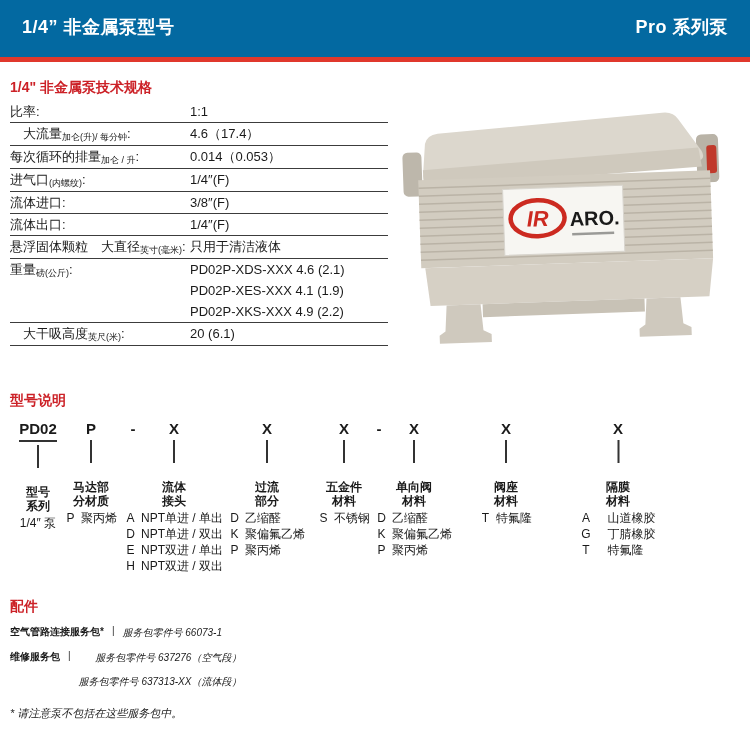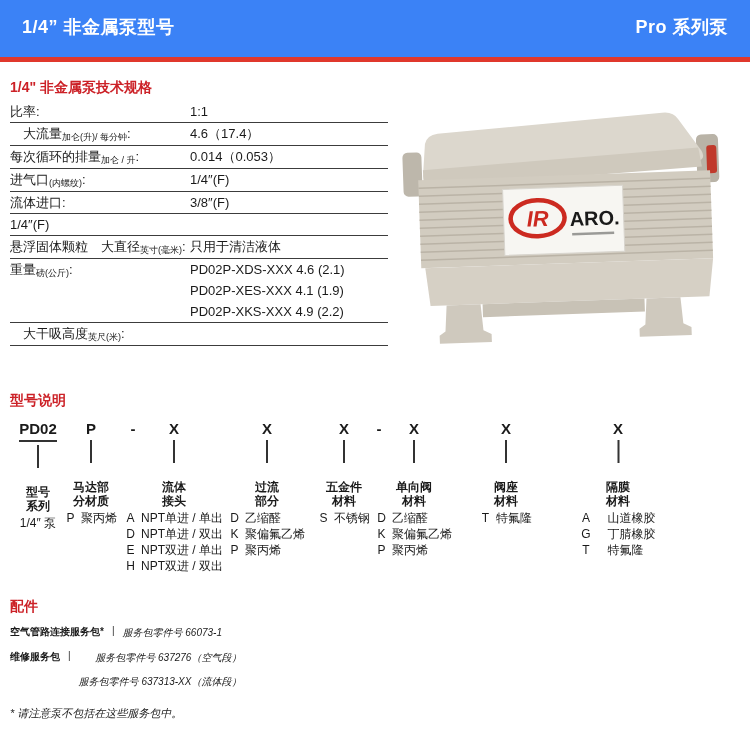--- a/index.html
+++ b/index.html
@@ -1,21 +1,21 @@
 <!DOCTYPE html>
 <html><head>
 <meta charset="utf-8">
 <style>
   * { margin:0; padding:0; box-sizing:border-box; }
   html,body { background:#fff; }
   body { font-family:"Liberation Sans", sans-serif; color:#1a1a1a; }
   .page { position:relative; width:750px; height:729px; background:#fff; overflow:hidden; }
 
   
-  .topbar { position:absolute; top:0; left:0; width:750px; height:57px; background:#3b82f6;
+  .topbar { position:absolute; top:0; left:0; width:750px; height:57px; background:#0369a1;
             display:flex; align-items:center; justify-content:space-between; padding:0 22px 4px 22px; }
   .topbar .t { color:#ffffff; font-weight:bold; font-size:18px; letter-spacing:.5px; }
   .redline { position:absolute; top:57px; left:0; width:750px; height:5px; background:#e0382c; }
 
   h2.sec { color:#cc2127; font-size:14px; font-weight:bold; }
 
   
   .specs { position:absolute; top:79px; left:10px; width:378px; }
   .specs h2 { margin-bottom:4px; }
   .spec-row { display:flex; border-bottom:1px solid #3c3c3c; padding:3px 0 2px 0; }
@@ -89,40 +89,44 @@
             <div>1/4″(F)</div>
           </div>
         </div>
         <div class="spec-row">
           <div class="spec-label"><span>流体进口</span><span>:</span></div>
           <div class="spec-values">
             <div>3/8″(F)</div>
           </div>
         </div>
         <div class="spec-row">
+          <div class="spec-label"><span>流体出口</span><span>:</span></div>
           <div class="spec-values">
             <div>1/4″(F)</div>
           </div>
         </div>
         <div class="spec-row">
           <div class="spec-label"><span>悬浮固体颗粒　大直径</span><span class="sub">英寸(毫米)</span><span>:</span></div>
           <div class="spec-values">
             <div>只用于清洁液体</div>
           </div>
         </div>
         <div class="spec-row">
           <div class="spec-label"><span>重量</span><span class="sub">磅(公斤)</span><span>:</span></div>
           <div class="spec-values">
             <div>PD02P-XDS-XXX  4.6 (2.1)</div>
             <div>PD02P-XES-XXX  4.1 (1.9)</div>
             <div>PD02P-XKS-XXX  4.9 (2.2)</div>
           </div>
         </div>
         <div class="spec-row">
           <div class="spec-label"><span>　大干吸高度</span><span class="sub">英尺(米)</span><span>:</span></div>
+          <div class="spec-values">
+            <div>20 (6.1)</div>
+          </div>
         </div>
       </div>
   </section>
 
   <div class="pump">
     <svg width="350" height="252" viewBox="0 0 350 252">
       <g transform="rotate(-2 175 126)">
 
         <rect x="7" y="44" width="19" height="44" rx="5" fill="#bdb7ab"></rect>
         <rect x="301" y="36" width="22" height="48" rx="5" fill="#b9b3a7"></rect>

